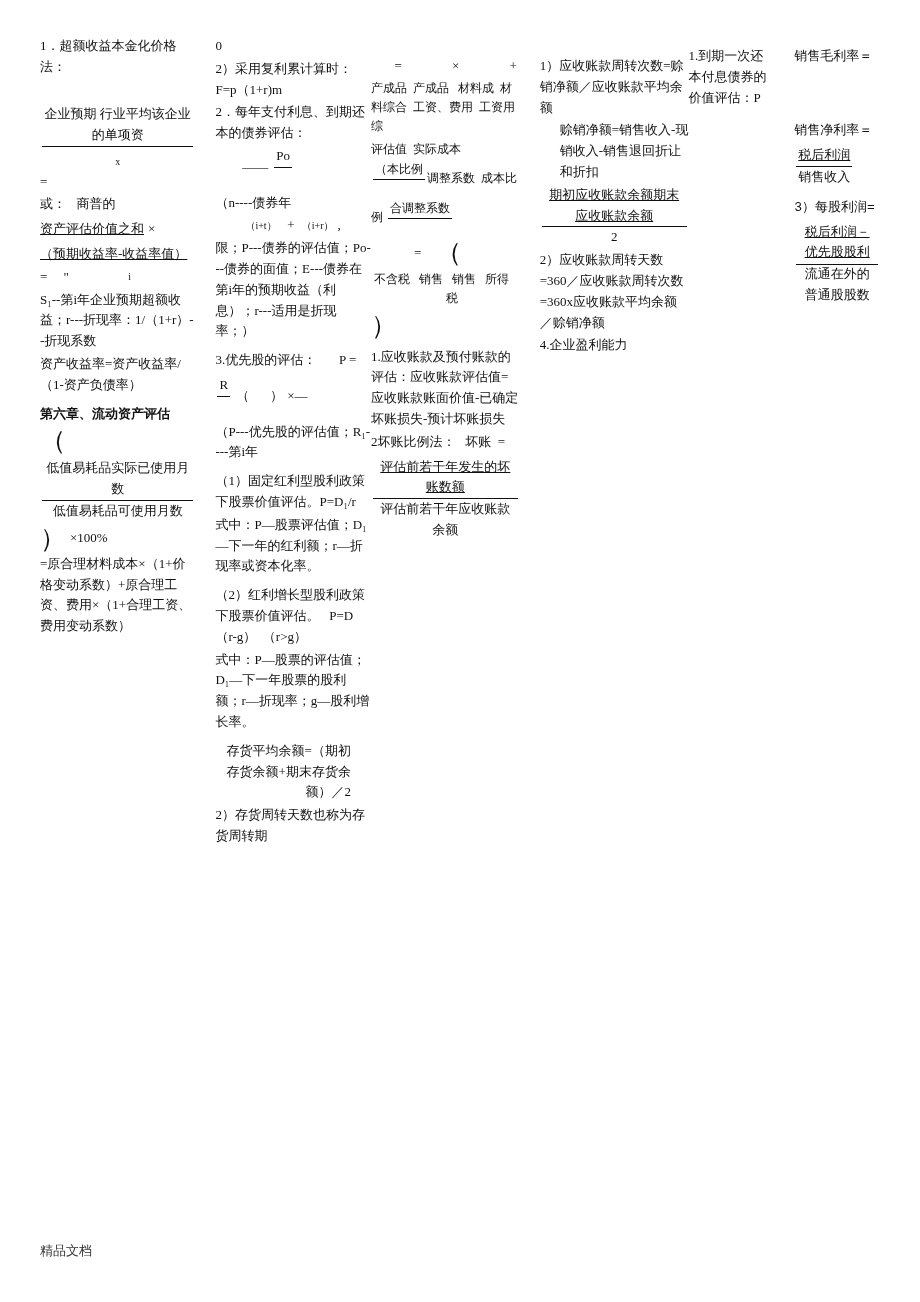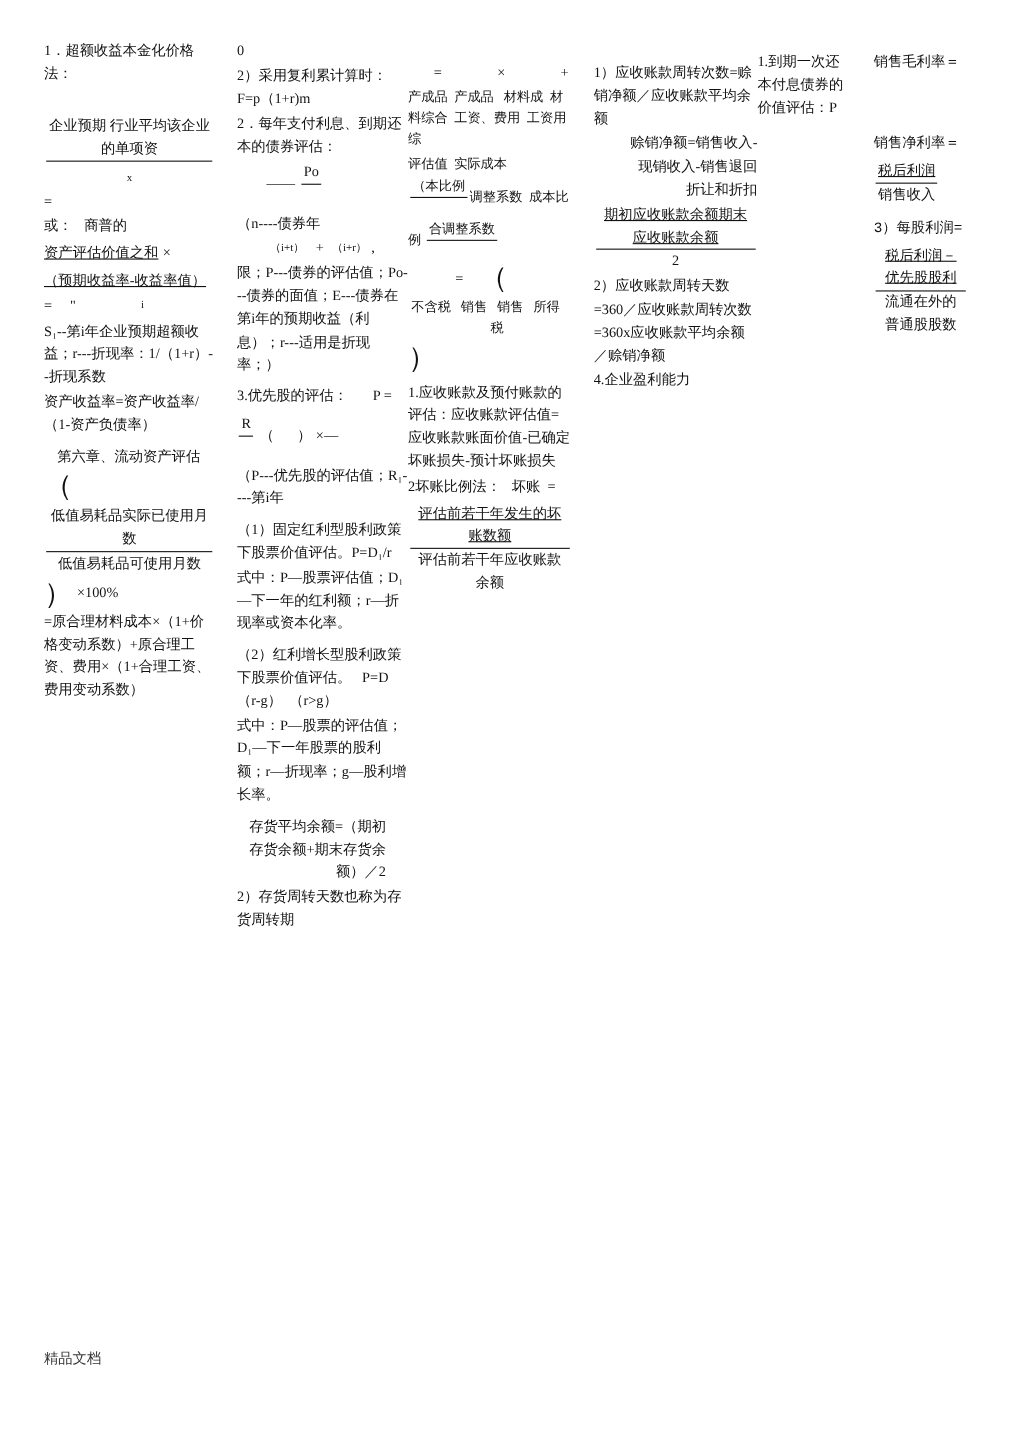--- a/index.html
+++ b/index.html
@@ -56,40 +56,39 @@
     .frac .den {
       padding: 0 2px;
       text-align: center;
     }
     .divider-line {
       border-top: 1px solid #111;
       margin: 4px 0;
       width: 120px;
     }
     .indent {
-      margin-left: 32px;
-      text-align: right;
+      margin-left: 20px;
     }
     .watermark {
       position: fixed;
-      bottom: 56px;
+      bottom: 40px;
       left: 40px;
       font-size: 13px;
       color: #333;
     }
     p { margin: 2px 0; }
     .sub-text { font-size: 10px; vertical-align: sub; }
     .big-bracket {
       font-size: 2em;
       line-height: 1;
       vertical-align: middle;
     }
     .section-title {
-      font-weight: normal;
-      margin: 6px 0 4px 12px;
+      font-weight: bold;
+      margin: 6px 0 4px 0;
     }
   </style>
 </head>
 <body>
 
 <div class="page">
 
   <div class="two-col">
 
     <div class="left-col">

